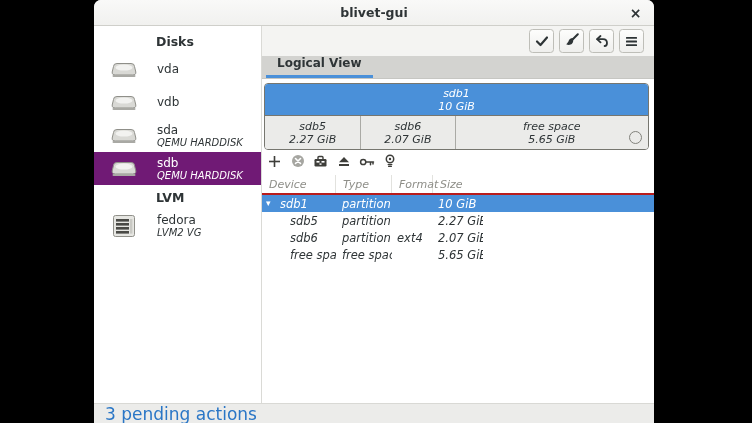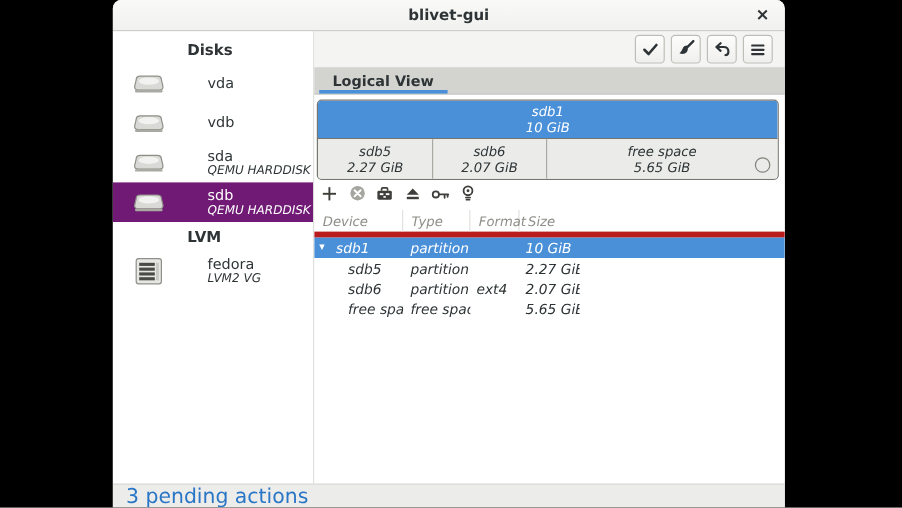--- a/index.html
+++ b/index.html
@@ -16,38 +16,38 @@
   .close-btn{position:absolute;right:8px;top:2px;width:21px;height:21px;display:flex;
              align-items:center;justify-content:center;color:#2e3436;font-size:14px;font-weight:bold;
              cursor:default;}
 
   .body-row{flex:1;display:flex;min-height:0;}
 
   
   .sidebar{flex:0 0 167px;width:167px;background:#fff;border-right:1px solid #dadad6;
            padding-top:3px;overflow:hidden;}
   .sb-header{padding:5px 0 4px 62px;font-size:12.5px;font-weight:bold;color:#2e3436;}
-  .sb-item{display:flex;align-items:center;height:33px;padding-left:13px;gap:16px;}
+  .sb-item{display:flex;align-items:center;height:33px;padding-left:13px;}
   .sb-item.selected{background:#701a75;}
   .sb-icon{width:33px;flex:0 0 33px;margin-right:17px;display:flex;align-items:center;justify-content:center;}
   .sb-text{display:flex;flex-direction:column;justify-content:center;}
   .sb-label{font-size:12px;line-height:13px;color:#2e3436;}
   .sb-sub{font-size:10px;line-height:11px;font-style:italic;color:#2e3436;}
   .sb-item.selected .sb-label,.sb-item.selected .sb-sub{color:#fff;}
 
   
   .main{flex:1;display:flex;flex-direction:column;min-width:0;}
   .headerbar{flex:0 0 auto;height:30px;background:#f4f4f2;display:flex;align-items:center;
              justify-content:flex-end;gap:5px;padding-right:10px;}
   .hb-btn{width:23px;height:22px;background:linear-gradient(#fdfdfc,#efefed);
           border:1px solid #bebeb8;border-radius:3.5px;display:flex;align-items:center;
           justify-content:center;color:#2e3436;}
   .tabstrip{flex:0 0 auto;height:23px;background:#d3d3d0;border-bottom:1px solid #c6c6c2;
             display:flex;box-sizing:border-box;}
-  .tab{margin-left:4px;padding:0 11px;display:flex;align-items:flex-end;font-size:12px;
+  .tab{margin-left:4px;padding:0 11px;display:flex;align-items:flex-start;font-size:12px;
        font-weight:600;color:#2e3436;border-bottom:3px solid #4a90d9;box-sizing:border-box;}
 
   .content{flex:1;background:#fff;display:flex;flex-direction:column;min-height:0;font-style:italic;}
 
   
   .diskviz{flex:0 0 auto;margin:4px 5px 0 2px;border:1px solid #76766f;border-radius:4px;
            overflow:hidden;}
   .viz-top{height:31px;background:#4a90d9;color:#fff;display:flex;flex-direction:column;
            align-items:center;justify-content:center;font-size:11px;line-height:13px;}
   .viz-bottom{display:flex;height:33px;border-top:1px solid #76766f;}
@@ -56,21 +56,21 @@
   .viz-cell + .viz-cell{border-left:1px solid #aaaaa5;}
   .viz-radio{position:absolute;right:6px;bottom:5px;width:11px;height:11px;
              border:1px solid #82827c;border-radius:50%;background:transparent;}
 
   
   .actionbar{flex:0 0 auto;height:25px;display:flex;align-items:center;gap:8px;padding-left:5px;}
   .ab-icon{width:15px;height:16px;display:flex;align-items:center;justify-content:center;color:#3e3e3a;}
   .ab-icon.disabled{color:#a6a6a1;}
 
   
-  .thead{display:flex;height:18px;align-items:stretch;border-bottom:5px solid #b91c1c;}
+  .thead{display:flex;height:18px;align-items:stretch;border-bottom:2px solid #b91c1c;}
   .th{font-size:11px;color:#8e8e88;display:flex;align-items:center;padding-left:7px;
       box-sizing:border-box;border-right:1px solid #e2e2de;}
   .th:last-child{border-right:none;}
   .c0{width:74px;flex:0 0 74px;}
   .c1{width:56px;flex:0 0 56px;}
   .c2{width:41px;flex:0 0 41px;}
   .c3{width:50px;flex:0 0 50px;}
   .c4{flex:1;}
   .trow{display:flex;height:17px;align-items:center;font-size:11.5px;color:#2e3436;}
   .trow.selected{background:#4a90d9;color:#fff;}

